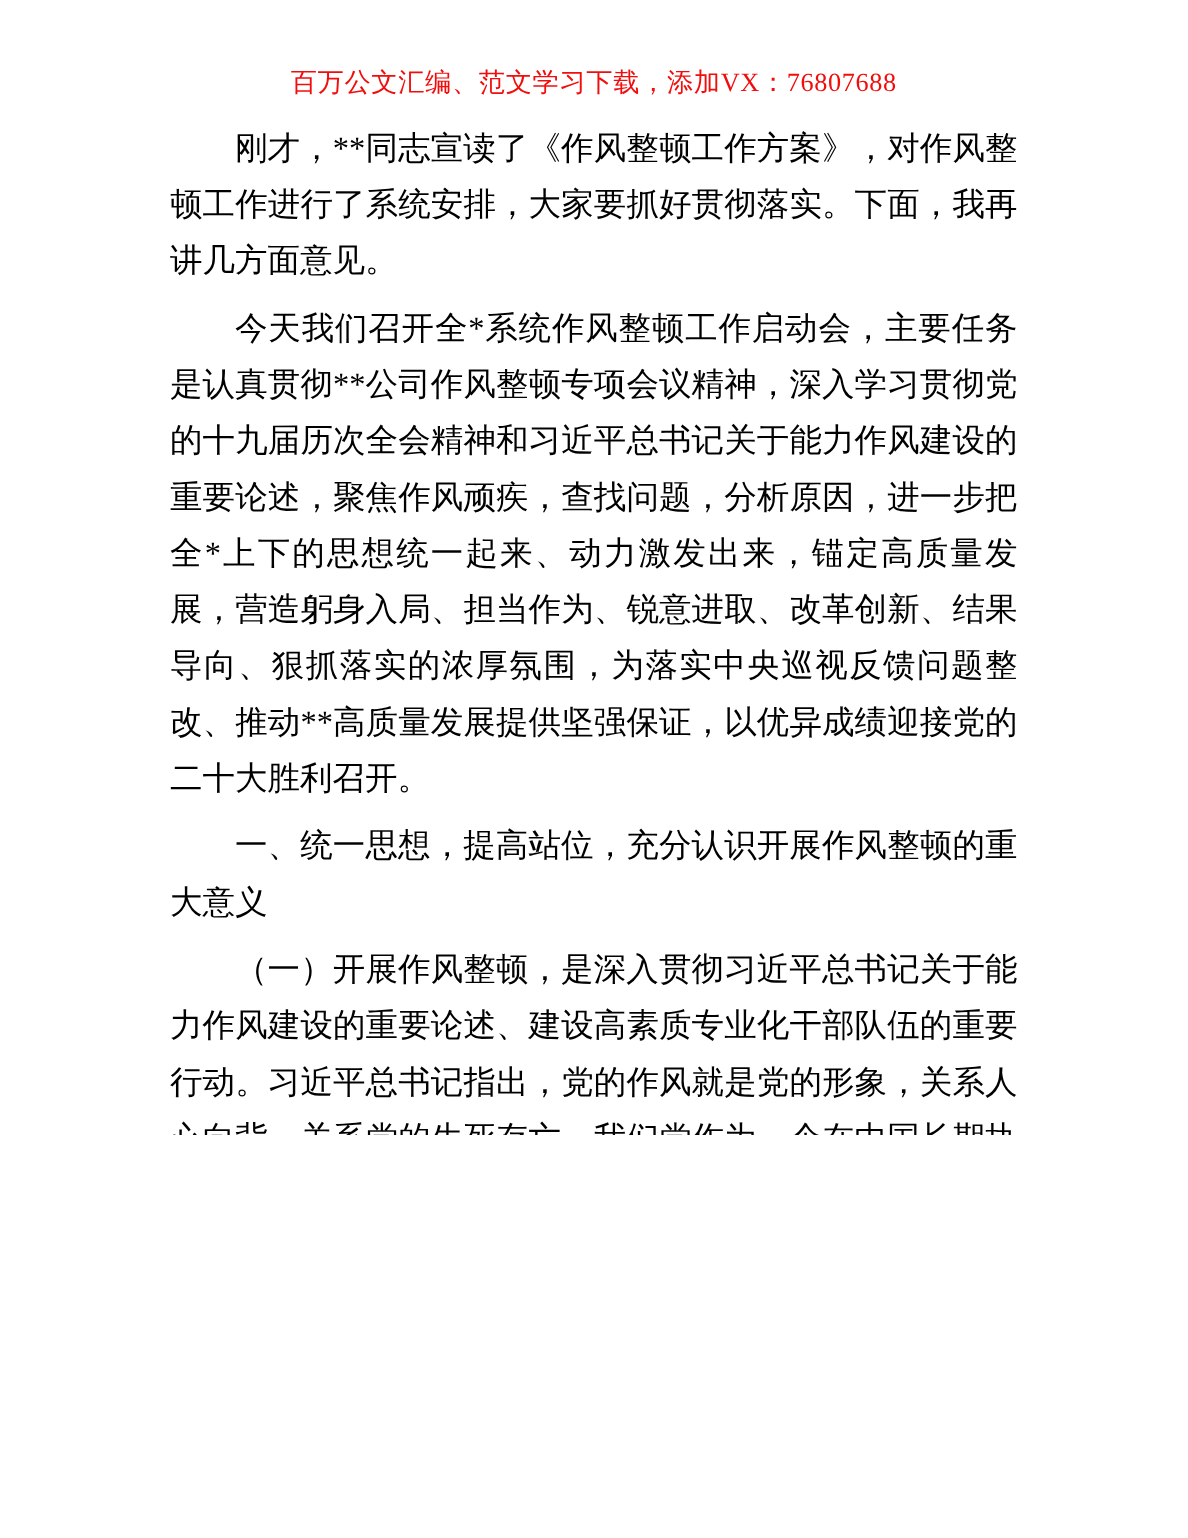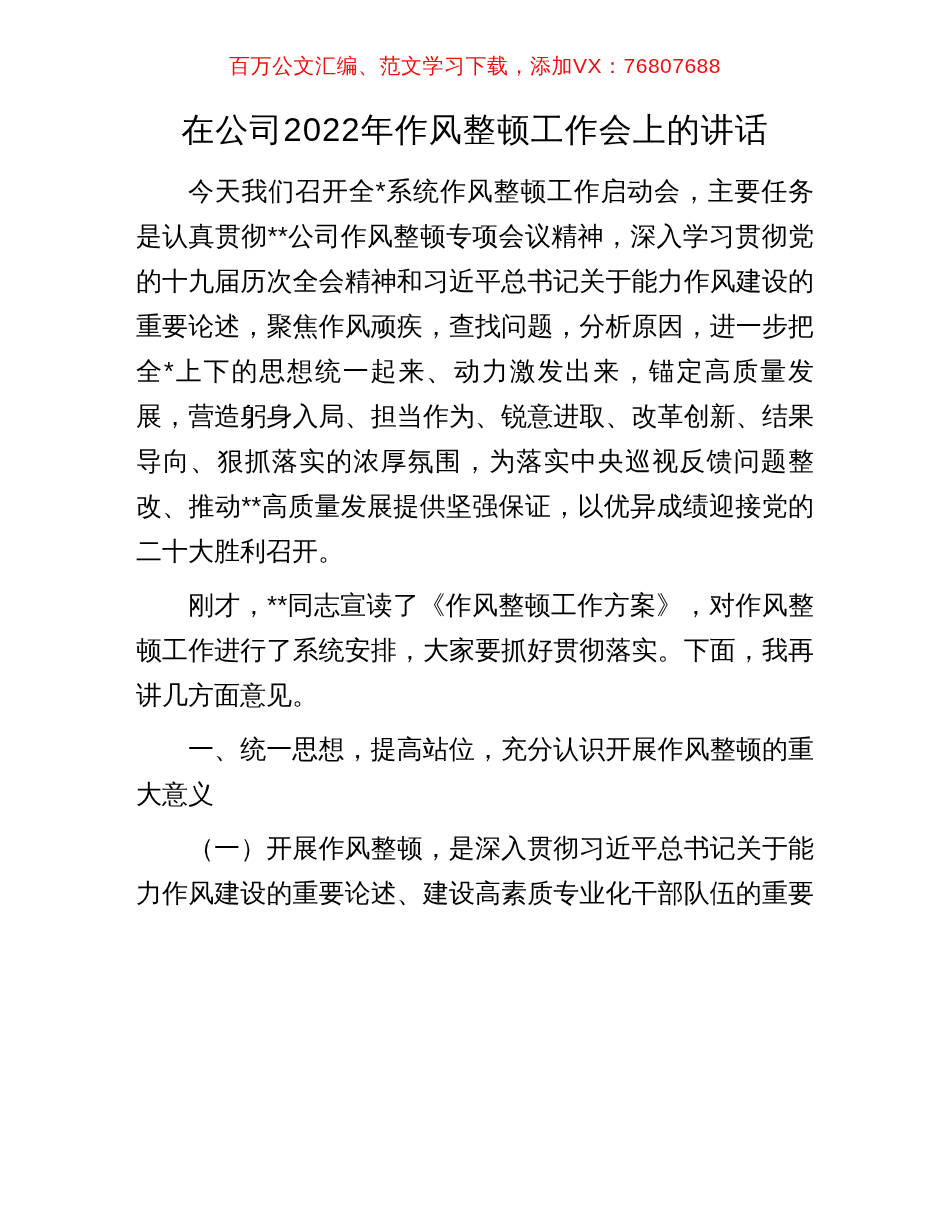--- a/index.html
+++ b/index.html
@@ -12,21 +12,21 @@
     margin: 0;
     padding: 0;
     background: var(--page-bg);
   }
   .page {
     position: relative;
     width: 950px;
     height: 908px;
     background: var(--page-bg);
     overflow: hidden;
-    font-family: Liberation Sans, sans-serif;
+    font-family: Liberation Serif, serif;
     color: var(--text-color);
   }
   .banner {
     margin-top: 52px;
     text-align: center;
     font-size: 21px;
     line-height: 28px;
     color: var(--accent-red);
     letter-spacing: 0.5px;
   }
@@ -53,26 +53,25 @@
   .content p:last-child { margin-bottom: 0; }
   .heading { font-weight: 400; }
 </style>
 </head>
 <body>
 
 <div class="page">
 
   <div class="banner">百万公文汇编、范文学习下载，添加VX：76807688</div>
 
-  <h1 class="title">在公司2022年作风整顿工作会上的讲话</h1>
 
   <div class="content">
 
+    <p>刚才，**同志宣读了《作风整顿工作方案》，对作风整顿工作进行了系统安排，大家要抓好贯彻落实。下面，我再讲几方面意见。</p>
+
     <p>今天我们召开全*系统作风整顿工作启动会，主要任务是认真贯彻**公司作风整顿专项会议精神，深入学习贯彻党的十九届历次全会精神和习近平总书记关于能力作风建设的重要论述，聚焦作风顽疾，查找问题，分析原因，进一步把全*上下的思想统一起来、动力激发出来，锚定高质量发展，营造躬身入局、担当作为、锐意进取、改革创新、结果导向、狠抓落实的浓厚氛围，为落实中央巡视反馈问题整改、推动**高质量发展提供坚强保证，以优异成绩迎接党的二十大胜利召开。</p>
-
-    <p>刚才，**同志宣读了《作风整顿工作方案》，对作风整顿工作进行了系统安排，大家要抓好贯彻落实。下面，我再讲几方面意见。</p>
 
     <p class="heading">一、统一思想，提高站位，充分认识开展作风整顿的重大意义</p>
 
     <p>（一）开展作风整顿，是深入贯彻习近平总书记关于能力作风建设的重要论述、建设高素质专业化干部队伍的重要行动。习近平总书记指出，党的作风就是党的形象，关系人心向背，关系党的生死存亡。我们党作为一个在中国长期执政的马克思主义政党，对作风问题任何时候都不能掉以轻心。开展作风整顿专项活动，是**立足新时期高质量发展建设，践行习近平总书记“作风建设永远在路上”的殷殷嘱托，着眼打造适应</p>
   </div>
 
 </div>
 
 </body></html>

